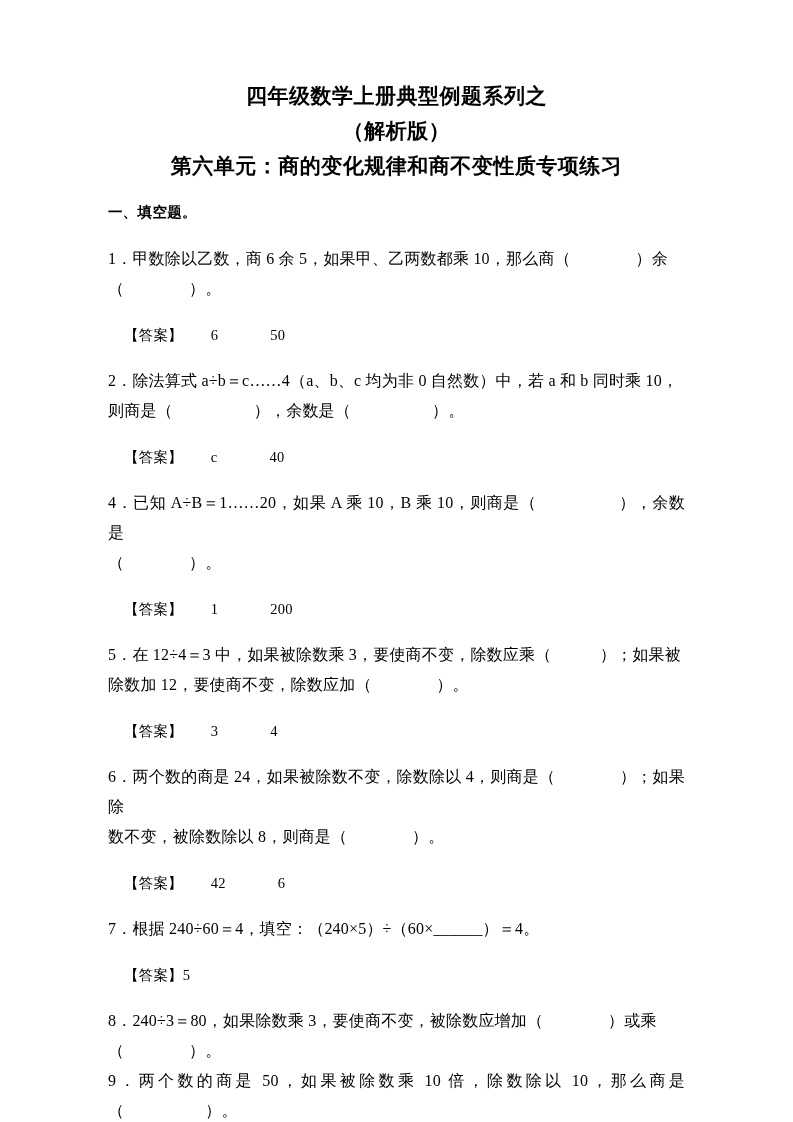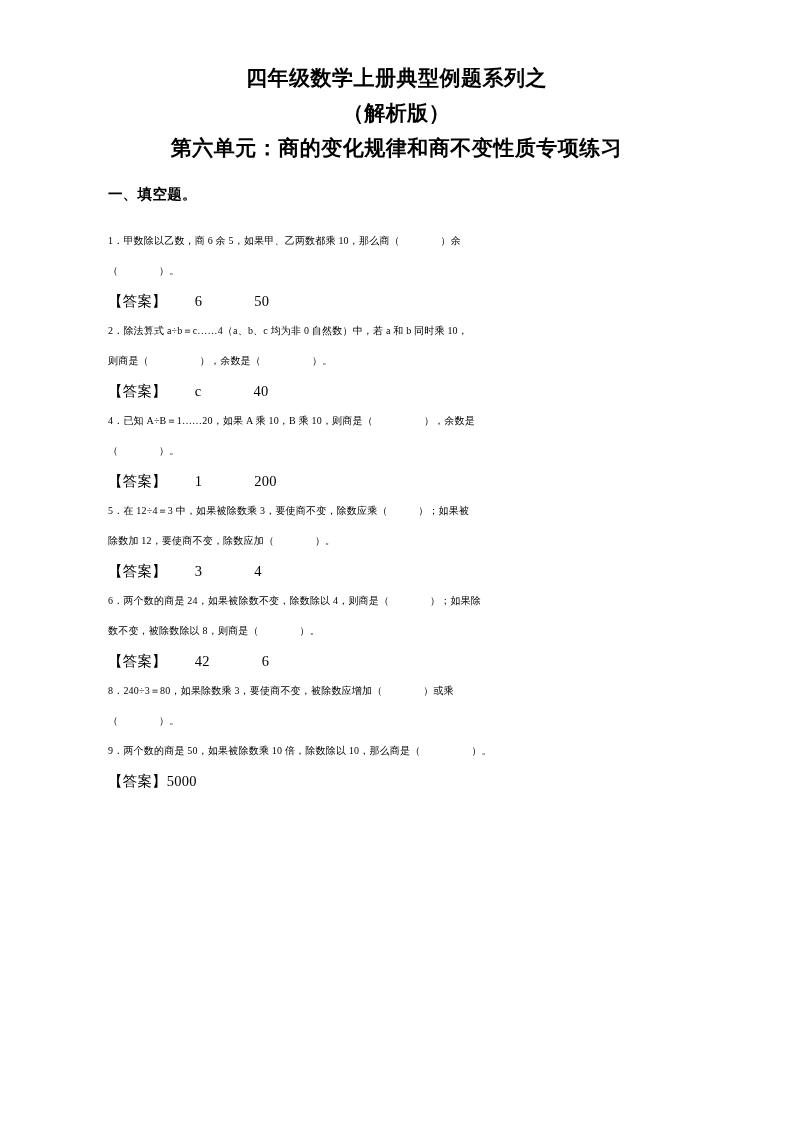--- a/index.html
+++ b/index.html
@@ -11,21 +11,21 @@
     height: 1122px;
     background: #ffffff;
     font-family: "Liberation Serif", serif;
     color: #000000;
   }
   .page {
     position: relative;
     width: 793px;
     height: 1122px;
     box-sizing: border-box;
-    padding: 60px 108px 0 108px;
+    padding: 78px 108px 0 108px;
   }
   .title-block {
     text-align: center;
     font-family: "Liberation Sans", sans-serif;
     font-weight: bold;
     font-size: 21px;
     line-height: 35px;
     letter-spacing: 0.5px;
   }
   .title-line {
@@ -33,31 +33,31 @@
   }
   .section-head {
     font-family: "Liberation Sans", sans-serif;
     font-weight: bold;
     font-size: 14.5px;
     margin-top: 20px;
     margin-bottom: 22px;
     letter-spacing: 0.3px;
   }
   .q {
-    font-size: 10px;
+    font-size: 16px;
     line-height: 30px;
     text-align: justify;
     letter-spacing: 0.2px;
     margin: 0;
   }
   .ans {
     font-size: 14.5px;
     line-height: 30px;
     letter-spacing: 0.2px;
-    margin: 0;
+    margin: 16px;
   }
   .sp-1 { display: inline-block; width: 28px; }
   .sp-2 { display: inline-block; width: 52px; }
 </style>
 </head>
 <body>
 
 <div class="page">
 
   <div class="title-block">
@@ -93,20 +93,22 @@
     <p class="ans"><span>【答案】</span><span class="sp-1"></span><span>3</span><span class="sp-2"></span><span>4</span></p>
   </div>
 
   <div>
     <p class="q">6．两个数的商是 24，如果被除数不变，除数除以 4，则商是（　　　　）；如果除</p>
     <p class="q">数不变，被除数除以 8，则商是（　　　　）。</p>
     <p class="ans"><span>【答案】</span><span class="sp-1"></span><span>42</span><span class="sp-2"></span><span>6</span></p>
   </div>
 
   <div>
+    <p class="q">7．根据 240÷60＝4，填空：（240×5）÷（60×______）＝4。</p>
+    <p class="ans"><span>【答案】</span><span>5</span></p>
   </div>
 
   <div>
     <p class="q">8．240÷3＝80，如果除数乘 3，要使商不变，被除数应增加（　　　　）或乘</p>
     <p class="q">（　　　　）。</p>
   </div>
 
   <div>
     <p class="q">9．两个数的商是 50，如果被除数乘 10 倍，除数除以 10，那么商是（　　　　　）。</p>
     <p class="ans"><span>【答案】</span><span>5000</span></p>

